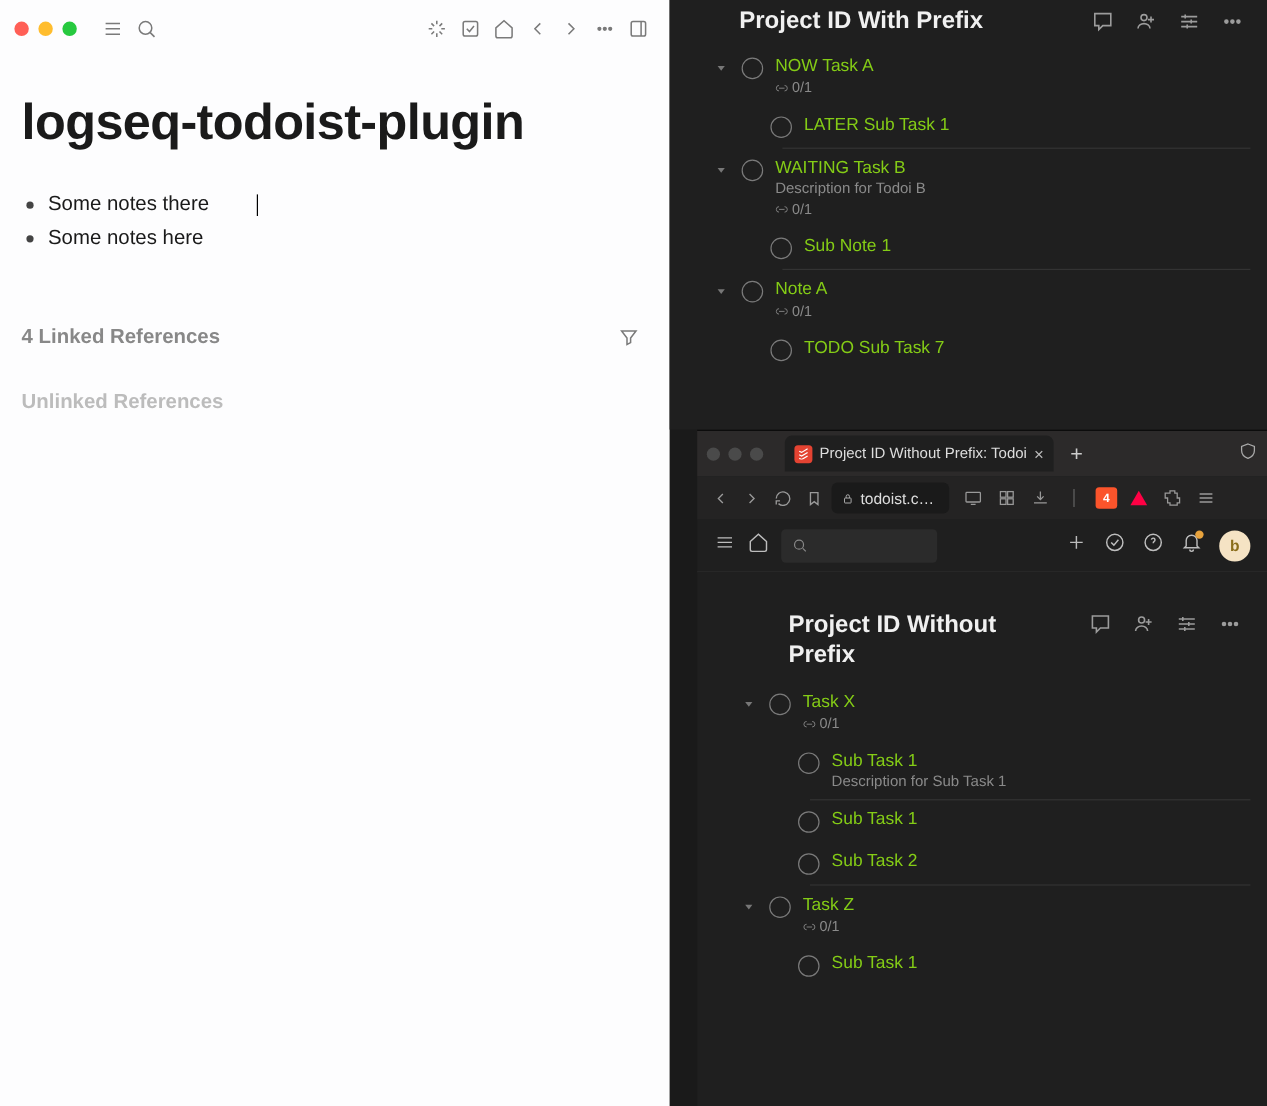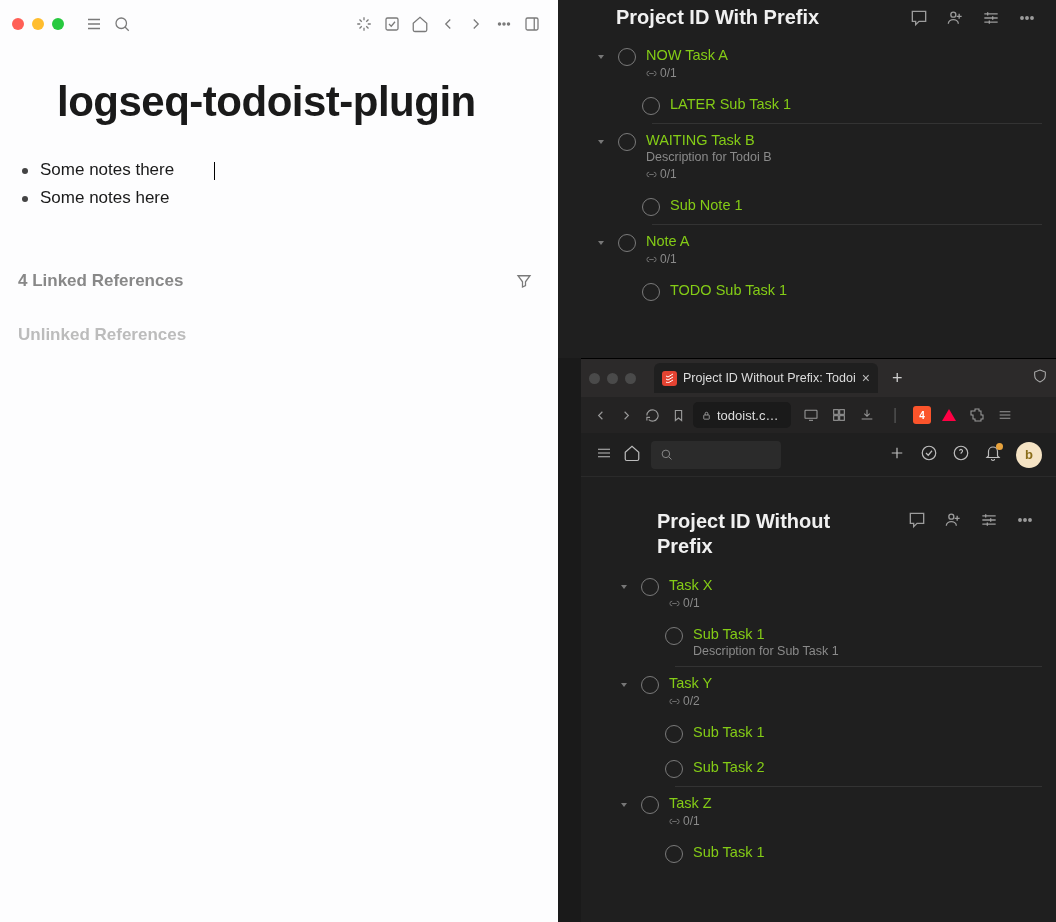--- a/index.html
+++ b/index.html
@@ -31,21 +31,21 @@
   width: 28px; height: 28px;
   display: flex; align-items: center; justify-content: center;
   color: #7a7a7a;
   border-radius: 5px;
   cursor: pointer;
 }
 .icon-btn svg { width: 18px; height: 18px; stroke: currentColor; fill: none; stroke-width: 1.7; }
 .ls-body { padding: 30px 20px 0 18px; flex: 1; }
 .ls-title {
   font-size: 42px; font-weight: 700; color: #1a1a1a;
-  margin-bottom: 30px; letter-spacing: -0.5px; margin-left: 39px;
+  margin-bottom: 30px; letter-spacing: -0.5px;
 }
 .ls-bullets { list-style: none; padding-left: 22px; }
 .ls-bullets li {
   position: relative;
   font-size: 17px; color: #1a1a1a;
   padding: 4px 0;
 }
 .ls-bullets li::before {
   content: ""; position: absolute; left: -18px; top: 12px;
   width: 6px; height: 6px; border-radius: 50%; background: #444;
@@ -360,21 +360,21 @@
           </div>
         </div>
         <div class="task subtask">
           <div class="collapse-caret">
             <svg viewBox="0 0 10 10">
               <path d="M2 3l3 4 3-4z"></path>
             </svg>
           </div>
           <div class="task-circle"></div>
           <div class="task-content">
-            <div class="task-name">TODO Sub Task 1</div>
+            <div class="task-name">TODO Sub Task 7</div>
           </div>
         </div>
       </div>
   </div>
 
   <div class="browser-win">
     <div class="tabbar">
       <div class="trafficd">
         <div class="d"></div>
         <div class="d"></div>
@@ -547,37 +547,20 @@
                 <path d="M2 3l3 4 3-4z"></path>
               </svg>
             </div>
             <div class="task-circle"></div>
             <div class="task-content">
               <div class="task-name">Sub Task 1</div>
               <div class="task-desc">Description for Sub Task 1</div>
             </div>
           </div>
           <div class="divider"></div>
-          <div class="task">
-            <div class="collapse-caret">
-              <svg viewBox="0 0 10 10">
-                <path d="M2 3l3 4 3-4z"></path>
-              </svg>
-            </div>
-            <div class="task-circle"></div>
-            <div class="task-content">
-              <div class="task-name">Task Y</div>
-              <div class="task-meta">
-                <svg viewBox="0 0 24 24">
-                  <path d="M7 17a5 5 0 0 1 0-10M17 7a5 5 0 0 1 0 10M7 12h10"></path>
-                </svg>
-                <span>0/2</span>
-              </div>
-            </div>
-          </div>
           <div class="task subtask">
             <div class="collapse-caret">
               <svg viewBox="0 0 10 10">
                 <path d="M2 3l3 4 3-4z"></path>
               </svg>
             </div>
             <div class="task-circle"></div>
             <div class="task-content">
               <div class="task-name">Sub Task 1</div>
             </div>

